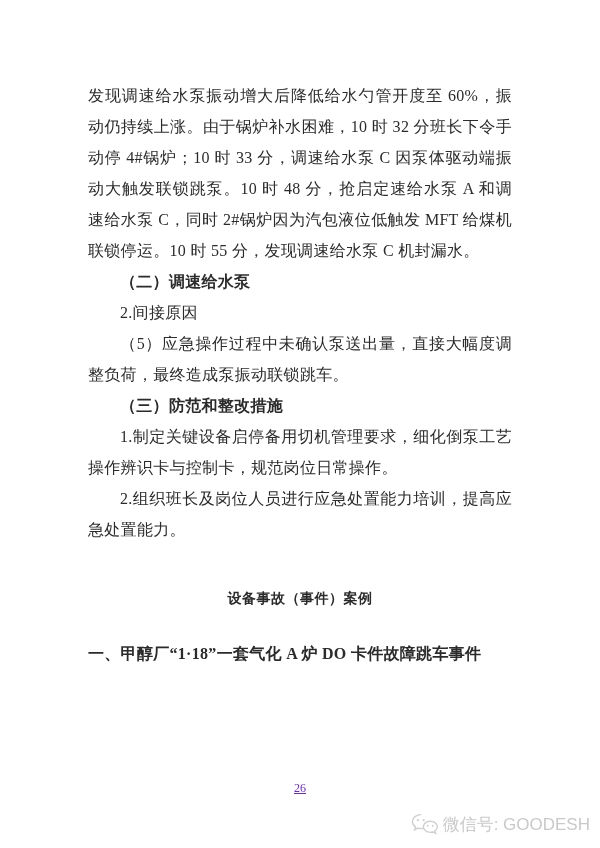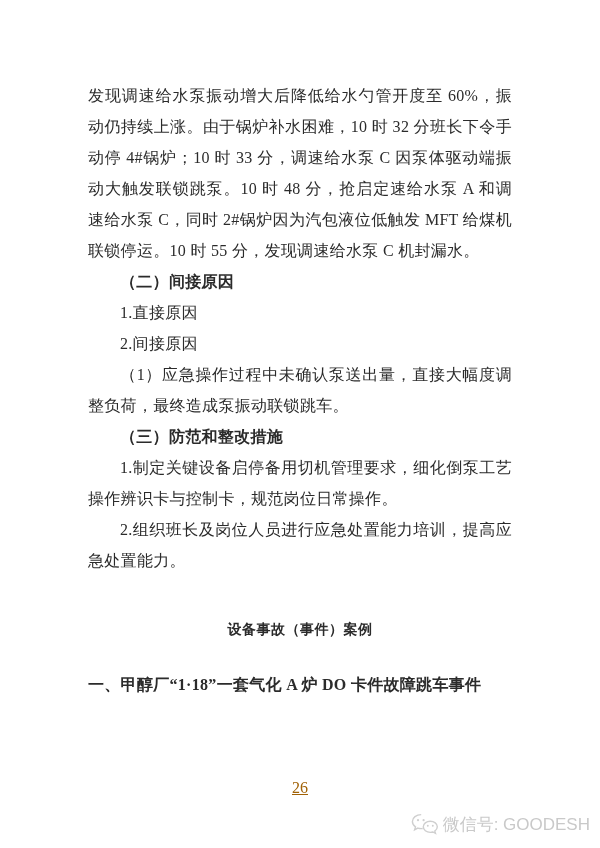--- a/index.html
+++ b/index.html
@@ -48,23 +48,23 @@
     font-weight: bold;
     text-align: left;
     letter-spacing: 0.3px;
   }
   .pagenum {
     position: absolute;
     top: 780px;
     left: 0;
     width: 100%;
     text-align: center;
-    font-size: 16px;
+    font-size: 12px;
     line-height: 16px;
-    color: #a16207;
+    color: #6d28d9;
     text-decoration: underline;
   }
   .watermark {
     position: absolute;
     top: 813px;
     right: 10px;
     display: flex;
     align-items: flex-end;
     gap: 5px;
     color: #c9c9c9;
@@ -73,24 +73,23 @@
     user-select: none;
   }
   .wm-icon { display: inline-flex; align-items: center; }
 </style>
 </head>
 <body>
 
 <div class="page">
   <main class="doc">
     <p class="par flush">发现调速给水泵振动增大后降低给水勺管开度至 60%，振动仍持续上涨。由于锅炉补水困难，10 时 32 分班长下令手动停 4#锅炉；10 时 33 分，调速给水泵 C 因泵体驱动端振动大触发联锁跳泵。10 时 48 分，抢启定速给水泵 A 和调速给水泵 C，同时 2#锅炉因为汽包液位低触发 MFT 给煤机联锁停运。10 时 55 分，发现调速给水泵 C 机封漏水。</p>
-    <p class="par bold">（二）间接原因</p>
-    <p class="par">1.直接原因</p>
+    <p class="par bold">（二）调速给水泵</p>
     <p class="par">2.间接原因</p>
-    <p class="par">（1）应急操作过程中未确认泵送出量，直接大幅度调整负荷，最终造成泵振动联锁跳车。</p>
+    <p class="par">（5）应急操作过程中未确认泵送出量，直接大幅度调整负荷，最终造成泵振动联锁跳车。</p>
     <p class="par bold">（三）防范和整改措施</p>
     <p class="par">1.制定关键设备启停备用切机管理要求，细化倒泵工艺操作辨识卡与控制卡，规范岗位日常操作。</p>
     <p class="par">2.组织班长及岗位人员进行应急处置能力培训，提高应急处置能力。</p>
 
     <h2 class="center-head">设备事故（事件）案例</h2>
     <p class="case-title">一、甲醇厂“1·18”一套气化 A 炉 DO 卡件故障跳车事件</p>
   </main>
 
   <div class="pagenum">26</div>
 

